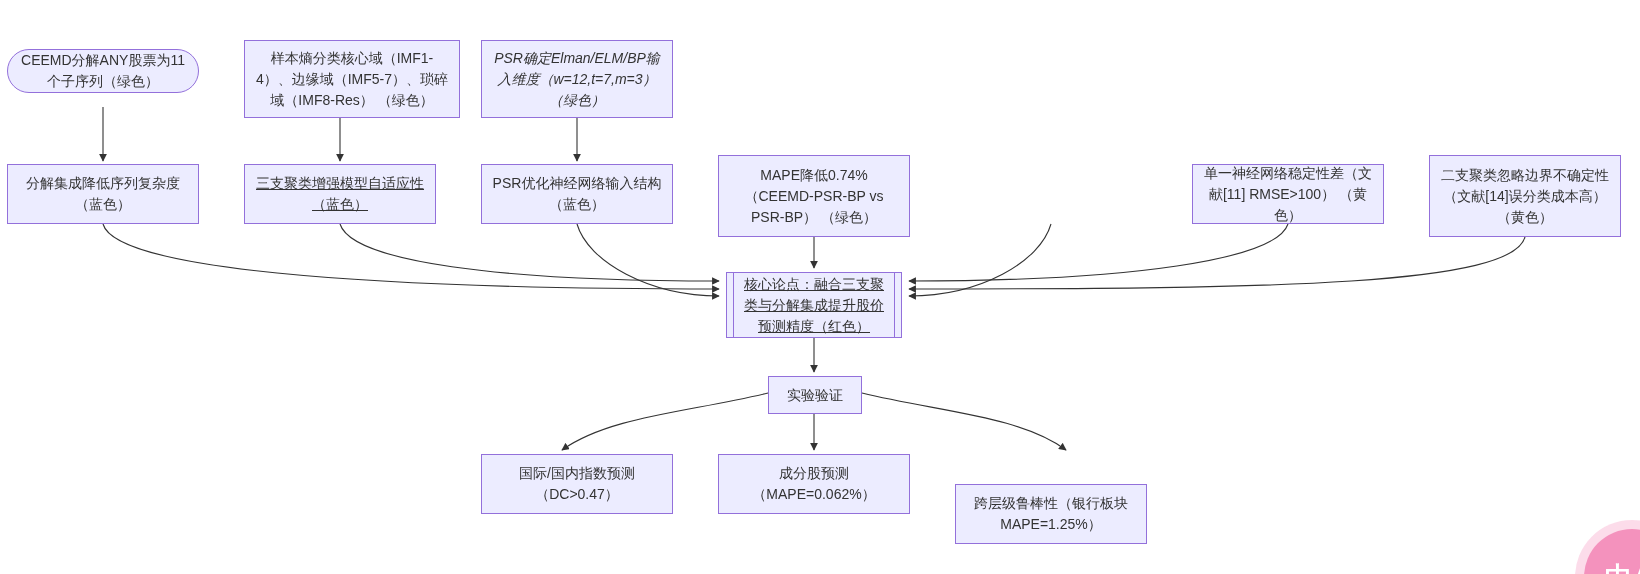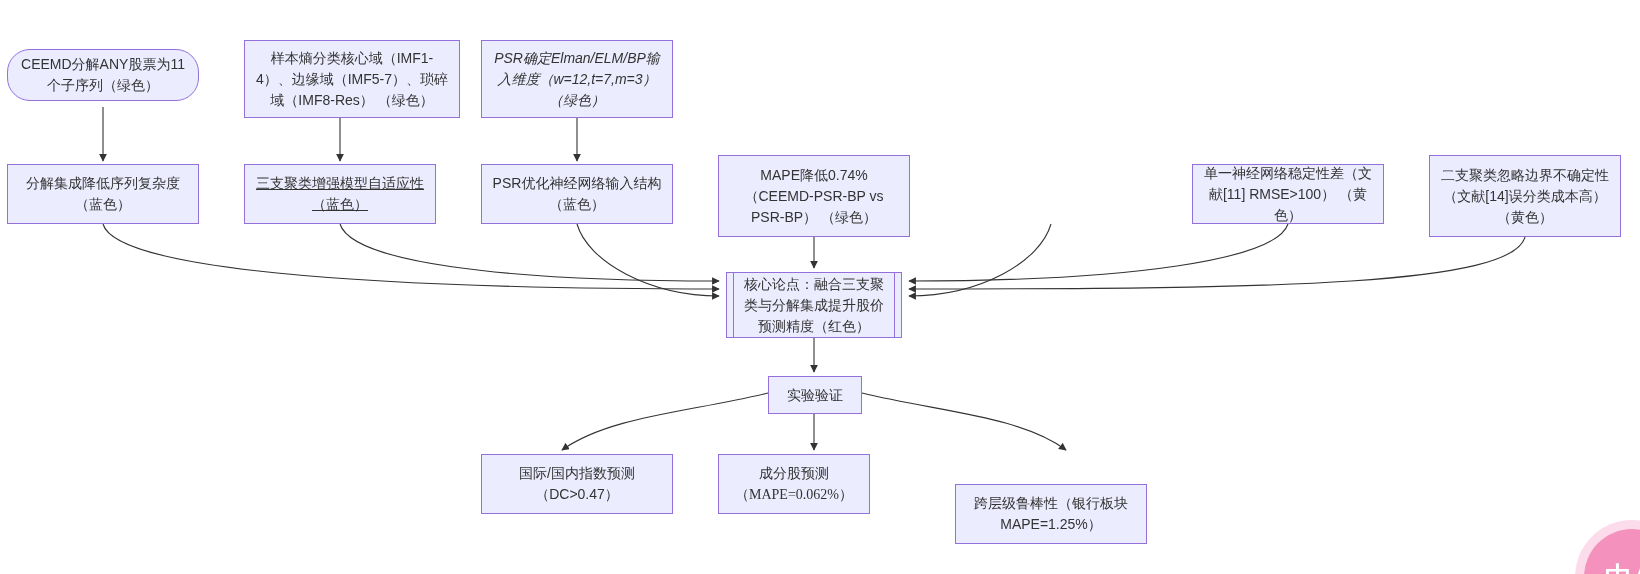--- a/index.html
+++ b/index.html
@@ -62,44 +62,44 @@
     <path class="edge" marker-end="url(#arrow)" d="M814,237 L814,268"></path>
     <path class="edge" marker-end="url(#arrow)" d="M1051,224 C1040,262 980,296 909,296"></path>
     <path class="edge" marker-end="url(#arrow)" d="M1288,224 C1276,260 1130,281 909,281"></path>
     <path class="edge" marker-end="url(#arrow)" d="M1525,237 C1512,285 1280,289 909,289"></path>
     <path class="edge" marker-end="url(#arrow)" d="M814,338 L814,372"></path>
     <path class="edge" marker-end="url(#arrow)" d="M768,393 C690,412 610,416 562,450"></path>
     <path class="edge" marker-end="url(#arrow)" d="M814,414 L814,450"></path>
     <path class="edge" marker-end="url(#arrow)" d="M862,393 C940,412 1020,416 1066,450"></path>
   </svg>
 
-  <div class="node" style="left:7px;top:49px;width:192px;height:52px;border-radius:23px;">CEEMD分解ANY股票为11个子序列（绿色）</div>
+  <div class="node" style="left:7px;top:49px;width:192px;height:44px;border-radius:23px;">CEEMD分解ANY股票为11个子序列（绿色）</div>
 
   <div class="node" style="left:244px;top:40px;width:216px;height:78px;">样本熵分类核心域（IMF1-4）、边缘域（IMF5-7）、琐碎域（IMF8-Res） （绿色）</div>
 
   <div class="node" style="left:481px;top:40px;width:192px;height:78px;font-style:italic;">PSR确定Elman/ELM/BP输入维度（w=12,t=7,m=3） （绿色）</div>
 
   <div class="node" style="left:7px;top:164px;width:192px;height:60px;">分解集成降低序列复杂度（蓝色）</div>
 
   <div class="node" style="left:244px;top:164px;width:192px;height:60px;text-decoration:underline;">三支聚类增强模型自适应性（蓝色）</div>
 
   <div class="node" style="left:481px;top:164px;width:192px;height:60px;">PSR优化神经网络输入结构（蓝色）</div>
 
   <div class="node" style="left:718px;top:155px;width:192px;height:82px;">MAPE降低0.74%（CEEMD-PSR-BP vs PSR-BP） （绿色）</div>
 
 
   <div class="node" style="left:1192px;top:164px;width:192px;height:60px;">单一神经网络稳定性差（文献[11] RMSE&gt;100） （黄色）</div>
 
   <div class="node" style="left:1429px;top:155px;width:192px;height:82px;">二支聚类忽略边界不确定性（文献[14]误分类成本高）（黄色）</div>
 
-  <div class="node subroutine" style="left:726px;top:272px;width:176px;height:66px;">核心论点：融合三支聚类与分解集成提升股价预测精度（红色）</div>
+  <div class="node subroutine" style="left:726px;top:272px;width:176px;height:66px;text-decoration:underline;">核心论点：融合三支聚类与分解集成提升股价预测精度（红色）</div>
 
   <div class="node" style="left:768px;top:376px;width:94px;height:38px;">实验验证</div>
 
   <div class="node" style="left:481px;top:454px;width:192px;height:60px;">国际/国内指数预测（DC&gt;0.47）</div>
 
-  <div class="node" style="left:718px;top:454px;width:152px;height:60px;font-family:Liberation Serif, serif;">成分股预测（MAPE=0.062%）</div>
+  <div class="node" style="left:718px;top:454px;width:192px;height:60px;">成分股预测（MAPE=0.062%）</div>
 
   <div class="node" style="left:955px;top:454px;width:192px;height:60px;margin-top:30px;">跨层级鲁棒性（银行板块 MAPE=1.25%）</div>
 
   <div id="translate-fab">中A</div>
 
 </div>
 
 </body></html>

